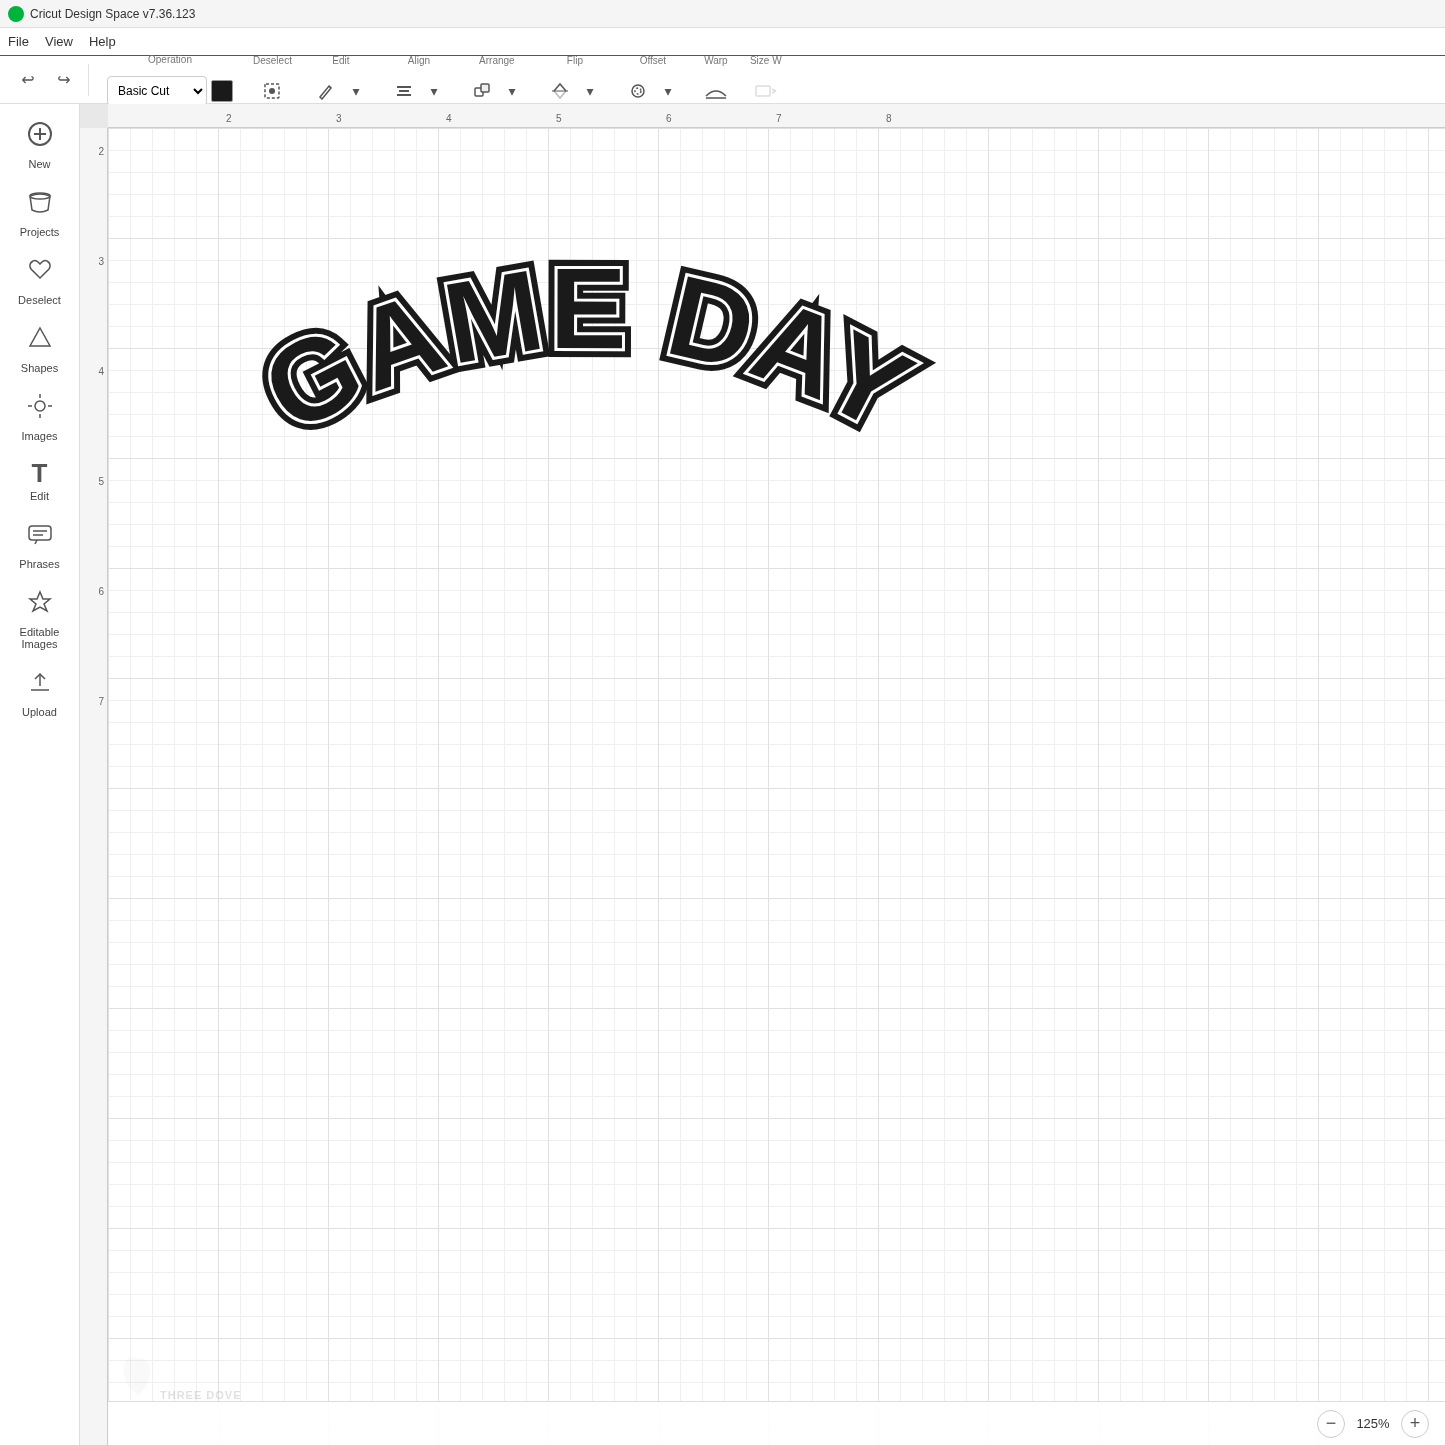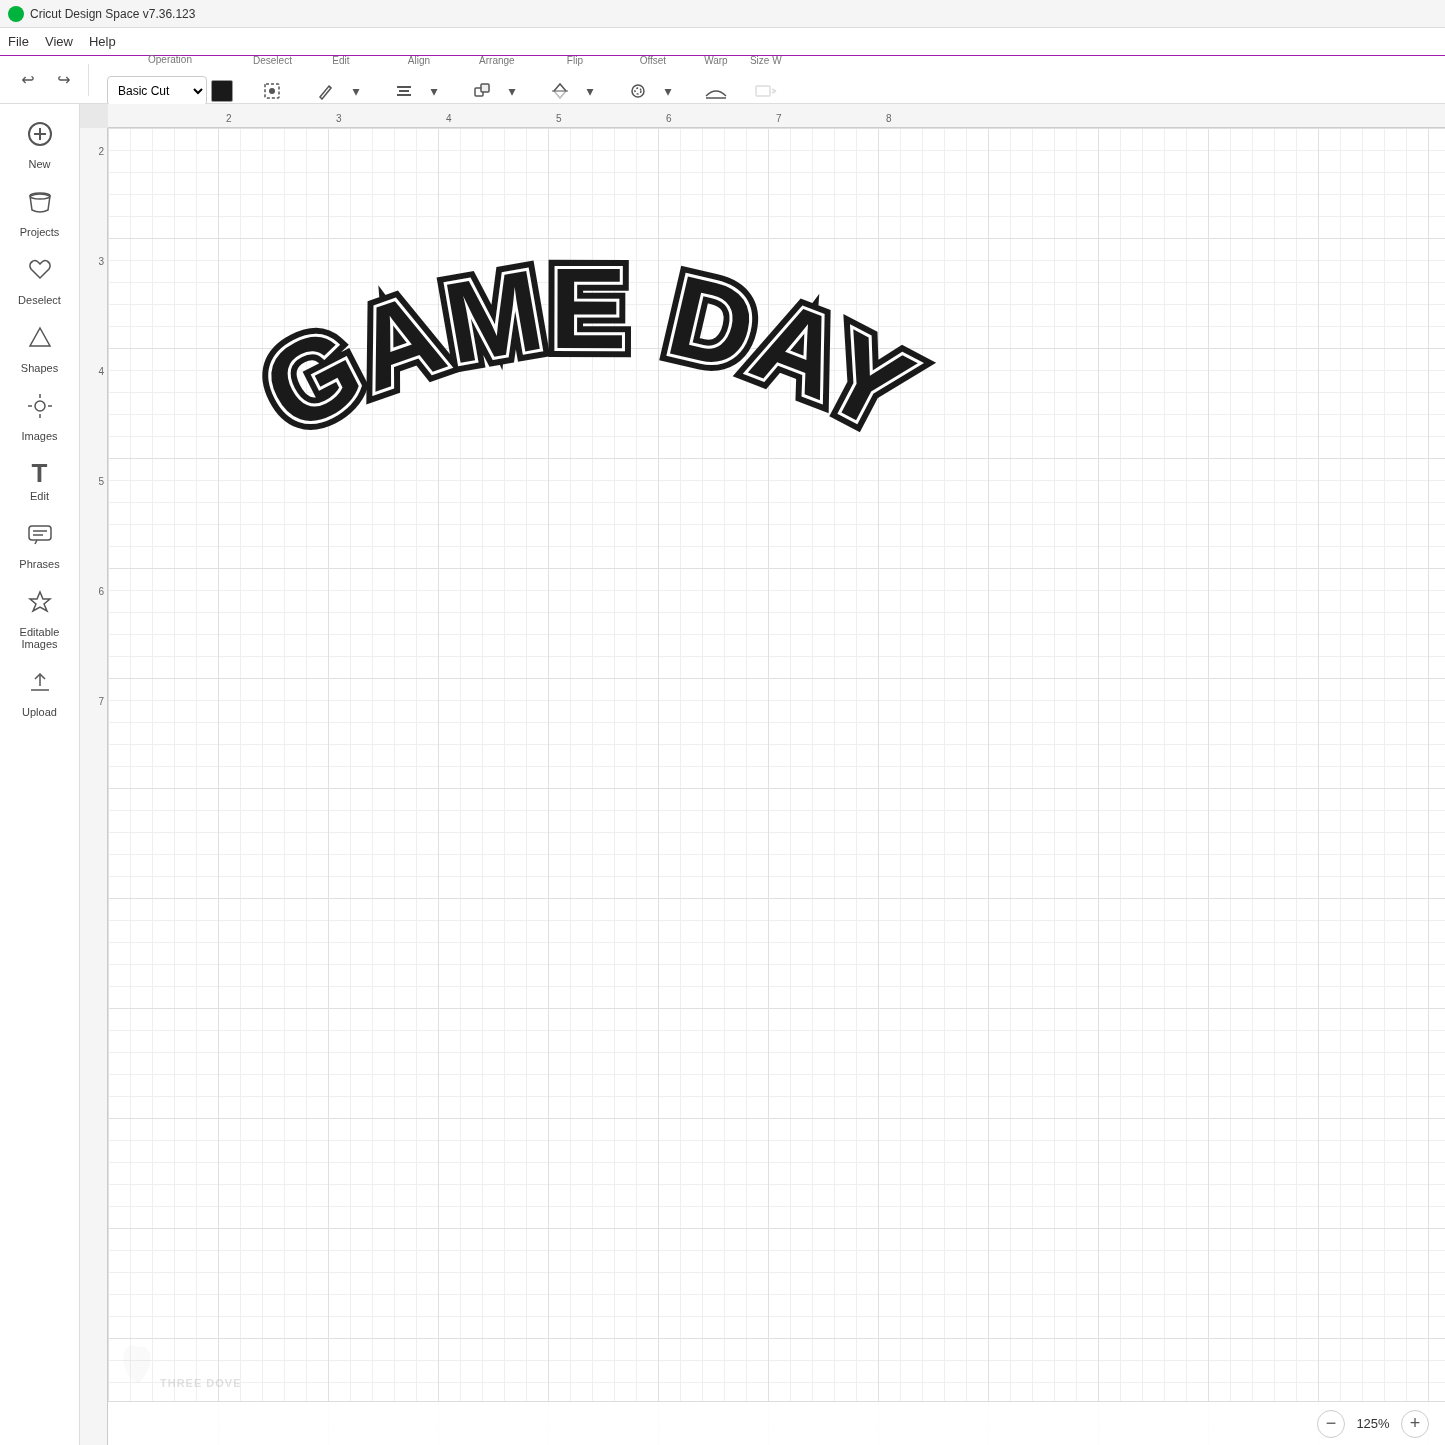--- a/index.html
+++ b/index.html
@@ -216,21 +216,21 @@
       border: 1px solid #ccc; border-radius: 50%;
       display: flex; align-items: center; justify-content: center;
       cursor: pointer; background: white; font-size: 18px; color: #555;
     }
     .zoom-level {
       font-size: 13px; color: #333; min-width: 40px; text-align: center;
     }
 
     
     #watermark {
-      position: absolute; bottom: 56px; left: 10px;
+      position: absolute; bottom: 44px; left: 10px;
       opacity: 0.25; font-size: 10px; color: #666;
       display: flex; align-items: flex-end; gap: 2px;
     }
   </style>
 </head>
 <body>
 
 <div id="titlebar">
   <div class="app-icon"></div>
   <span>Cricut Design Space  v7.36.123</span>

